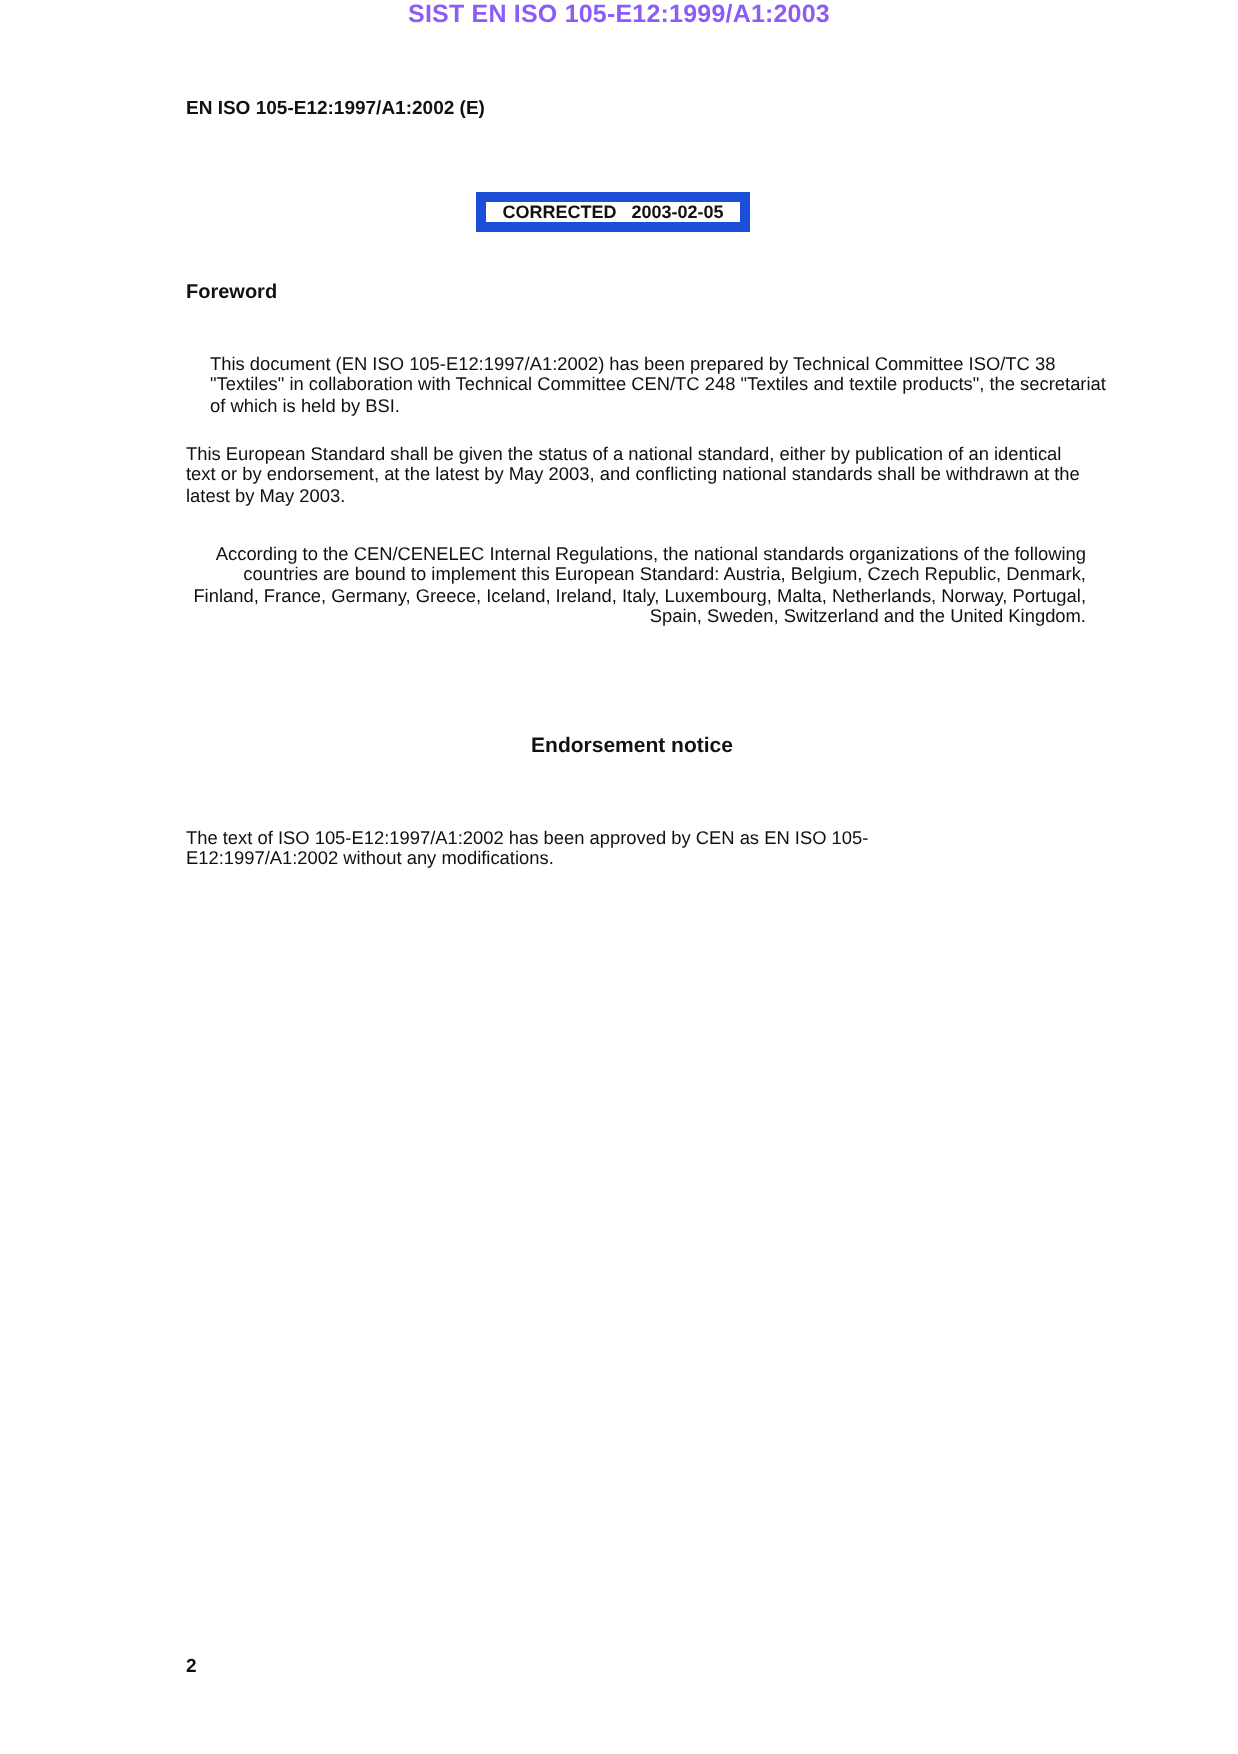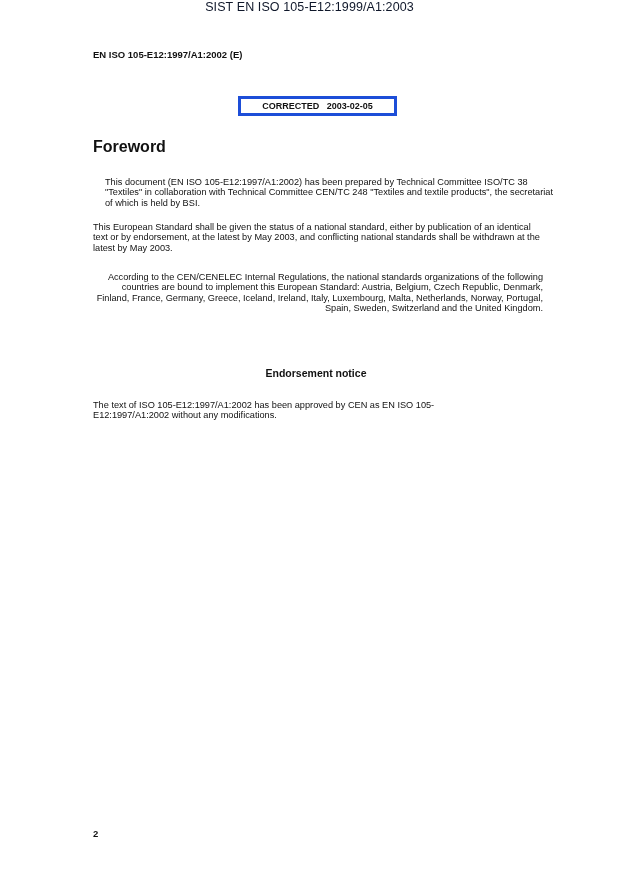--- a/index.html
+++ b/index.html
@@ -15,52 +15,52 @@
       font-family: "Liberation Sans", sans-serif;
       color: #111111;
     }
     .watermark {
       position: absolute;
       top: 0;
       left: 0;
       width: 619px;
       text-align: center;
       font-size: 12.5px;
-      font-weight: normal;
-      color: #0f172a;
+      font-weight: bold;
+      color: #8b5cf6;
       line-height: 14px;
       letter-spacing: 0.1px;
     }
     .doc-header {
       position: absolute;
       top: 49px;
       left: 93px;
       font-size: 9.5px;
       font-weight: bold;
       line-height: 12px;
     }
     .corrected-box {
       position: absolute;
       top: 96px;
       left: 238px;
-      width: 159px;
+      width: 137px;
       height: 20px;
-      border: 3px solid #1d4ed8;
+      border: 5px solid #1d4ed8;
       box-sizing: border-box;
       display: flex;
       align-items: center;
       justify-content: center;
       font-size: 9px;
       font-weight: bold;
       white-space: pre;
     }
     .section-heading {
       position: absolute;
       left: 93px;
-      font-size: 16px;
+      font-size: 10px;
       font-weight: bold;
       line-height: 14px;
     }
     .foreword-heading { top: 140px; }
     .para {
       position: absolute;
       left: 93px;
       width: 450px;
       font-size: 9.2px;
       line-height: 10.4px;
@@ -72,21 +72,21 @@
     .endorse-heading {
       position: absolute;
       top: 367px;
       left: 0;
       width: 632px;
       text-align: center;
       font-size: 10.5px;
       font-weight: bold;
       line-height: 12px;
     }
-    .para-4 { top: 400px; width: 400px; }
+    .para-4 { top: 414px; width: 400px; }
     .page-number {
       position: absolute;
       top: 828px;
       left: 93px;
       font-size: 9.5px;
       font-weight: bold;
     }
   </style>
 </head>
 <body>

